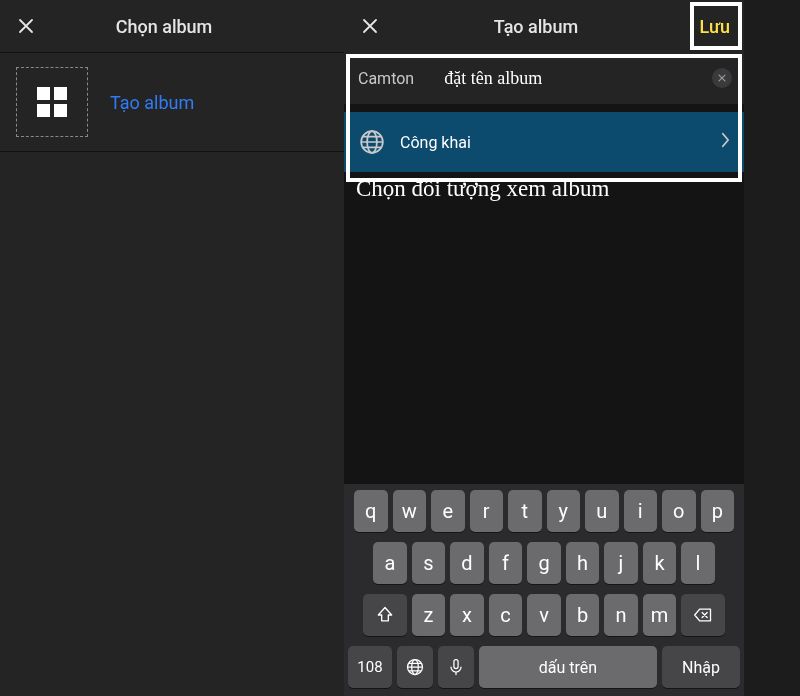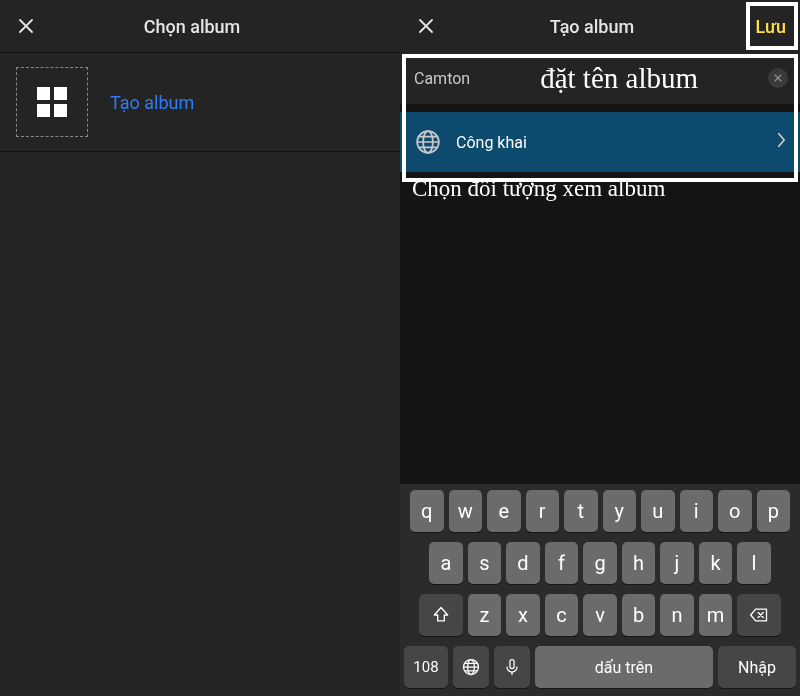--- a/index.html
+++ b/index.html
@@ -1,19 +1,19 @@
 <!DOCTYPE html>
 <html><head>
 <meta charset="utf-8">
 <style>
   * { box-sizing: border-box; margin: 0; padding: 0; font-family: -apple-system, BlinkMacSystemFont, "Segoe UI", Roboto, Helvetica, Arial, sans-serif; }
   body { width: 800px; height: 696px; background: #1c1c1d; overflow: hidden; display: flex; }
 
   .pane { height: 696px; position: relative; }
-  .pane-left { width: 400px; background: #242425; }
+  .pane-left { width: 344px; background: #242425; }
   .pane-right { width: 400px; background: #141415; display: flex; flex-direction: column; }
 
   
   .header { height: 52px; display: flex; align-items: center; justify-content: space-between; padding: 0 14px; background: #242425; }
   .header-title { color: #e5e5e7; font-size: 18px; font-weight: 500; flex: 1; text-align: center; }
   .close-x { color: #e5e5e7; width: 24px; height: 24px; display: flex; align-items: center; justify-content: center; cursor: pointer; }
   .close-x svg { width: 18px; height: 18px; }
   .header-right { width: 40px; text-align: right; }
   .save-link { color: #fde047; font-size: 18px; font-weight: 500; cursor: pointer; }
 
@@ -21,23 +21,23 @@
   .album-row { display: flex; align-items: center; padding: 14px 16px; background: #242425; border-bottom: 1px solid #111; }
   .album-row:first-of-type { border-top: 1px solid #111; }
   .dashed-box { width: 72px; height: 70px; border: 1px dashed #888; display: flex; align-items: center; justify-content: center; }
   .grid-icon { width: 30px; height: 30px; }
   .grid-icon .sq { fill: #fff; }
   .album-row-label { margin-left: 22px; color: #2f7cf6; font-size: 18px; }
 
   .left-body { background: #242425; height: calc(696px - 52px); }
 
   
-  .name-field { height: 52px; display: flex; align-items: center; padding: 0 14px; background: #242425; position: relative; gap: 40px; }
+  .name-field { height: 52px; display: flex; align-items: center; padding: 0 14px; background: #242425; position: relative; }
   .camton { color: #c9c9cb; font-size: 16px; margin-right: 30px; }
-  .field-placeholder { color: #fff; font-family: Georgia, 'Times New Roman', serif; font-size: 29px; }
+  .field-placeholder { color: #fff; font-family: Georgia, 'Times New Roman', serif; font-size: 18px; }
   .clear-btn { position: absolute; right: 12px; width: 20px; height: 20px; border-radius: 50%; background: #3a3a3c; display: flex; align-items: center; justify-content: center; cursor: pointer; }
   .clear-btn svg { width: 10px; height: 10px; }
 
   .thin-sep { height: 8px; background: #141415; }
 
   
   .privacy-row { height: 60px; display: flex; align-items: center; padding: 0 14px; background: #0c4a6e; cursor: pointer; }
   .globe { width: 28px; height: 28px; margin-right: 14px; display: flex; align-items: center; justify-content: center; }
   .globe svg { width: 26px; height: 26px; }
   .privacy-text { flex: 1; }

